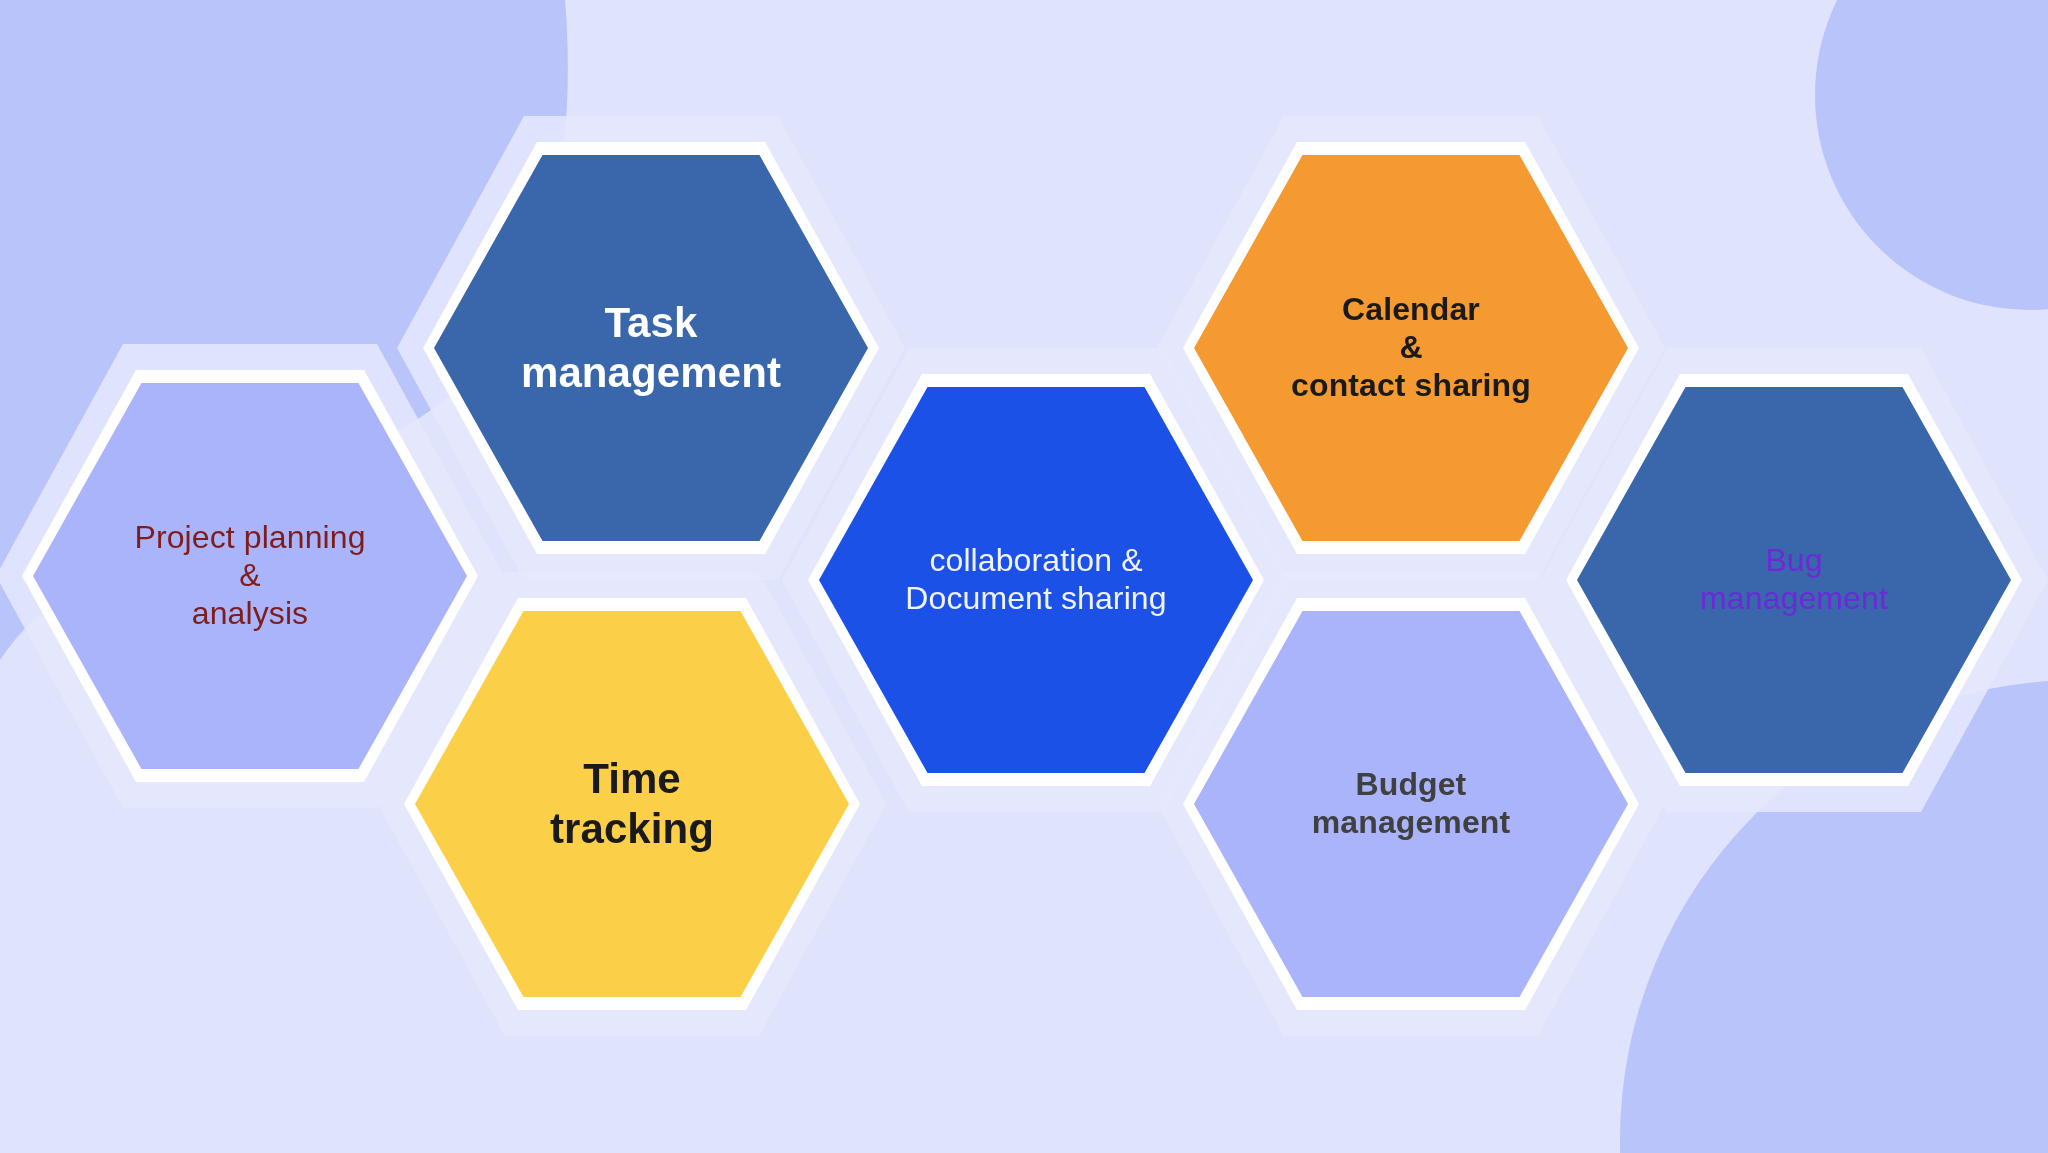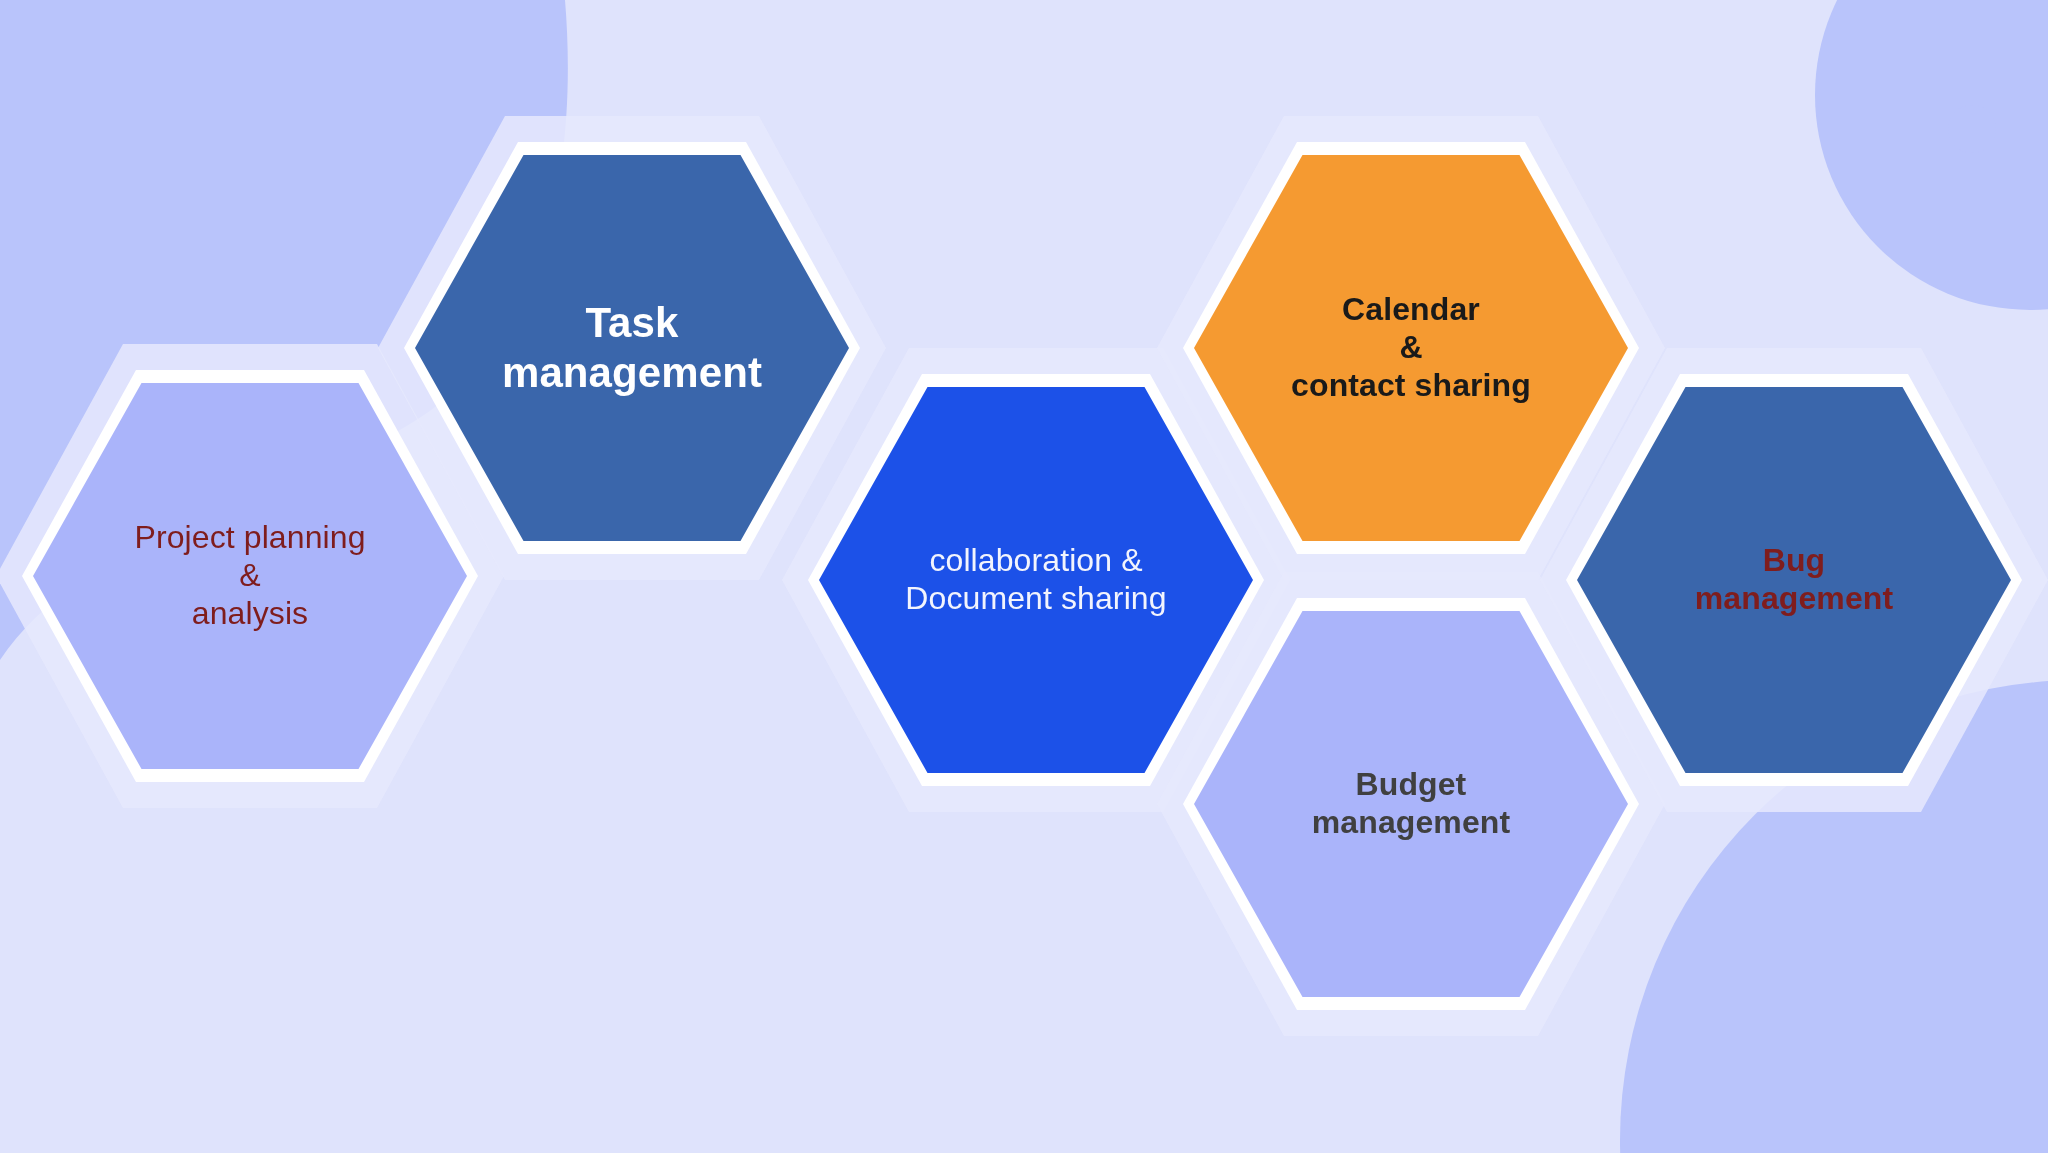--- a/index.html
+++ b/index.html
@@ -64,21 +64,21 @@
     z-index: 3;
     text-align: center;
     line-height: 1.18;
     white-space: pre-line;
     padding: 0 6%;
     letter-spacing: .1px;
   }
 
   
   .hex-project  { left: 22px;   top: 370px; width: 456px; height: 412px; }
-  .hex-task     { left: 404px;  top: 142px; width: 456px; height: 412px; }
+  .hex-task     { left: 423px;  top: 142px; width: 456px; height: 412px; }
   .hex-time     { left: 404px;  top: 598px; width: 456px; height: 412px; }
   .hex-collab   { left: 808px;  top: 374px; width: 456px; height: 412px; }
   .hex-calendar { left: 1183px; top: 142px; width: 456px; height: 412px; }
   .hex-budget   { left: 1183px; top: 598px; width: 456px; height: 412px; }
   .hex-bug      { left: 1566px; top: 374px; width: 456px; height: 412px; }
 
   .txt-dark  { color: #23252b; font-weight: bold; }
   .txt-light { color: #ffffff; font-weight: bold; }
   .txt-white-reg { color: #f2f4fd; font-weight: normal; }
   .fs-40 { font-size: 32px; }
@@ -113,20 +113,27 @@
     </div>
 
     <div class="hex hex-task">
       <span class="halo"></span>
       <span class="ring"></span>
       <span class="body" style="background: rgb(58, 102, 171);"></span>
       <span class="label txt-light fs-42" style="color: rgb(255, 255, 255); font-weight: bold;">Task
 management</span>
     </div>
 
+    <div class="hex hex-time">
+      <span class="halo"></span>
+      <span class="ring"></span>
+      <span class="body" style="background: rgb(251, 207, 72);"></span>
+      <span class="label txt-dark fs-42" style="color: rgb(26, 26, 26); font-weight: bold;">Time
+tracking</span>
+    </div>
 
     <div class="hex hex-collab">
       <span class="halo"></span>
       <span class="ring"></span>
       <span class="body" style="background: rgb(28, 81, 232);"></span>
       <span class="label txt-white-reg fs-40" style="color: rgb(242, 244, 253); font-weight: normal;">collaboration &amp;
 Document sharing</span>
     </div>
 
     <div class="hex hex-calendar">
@@ -143,18 +150,18 @@
       <span class="ring"></span>
       <span class="body" style="background: rgb(170, 180, 250);"></span>
       <span class="label txt-dark fs-40" style="color: #404040; font-weight: bold;">Budget
 management</span>
     </div>
 
     <div class="hex hex-bug">
       <span class="halo"></span>
       <span class="ring"></span>
       <span class="body" style="background: rgb(58, 102, 171);"></span>
-      <span class="label txt-light fs-40" style="color: #7f1d1d; font-weight: bold;">Bug
+      <span class="label txt-light fs-40" style="color: #6d28d9; font-weight: normal;">Bug
 management</span>
     </div>
 
   </div>
 </div>
 
 </body></html>

